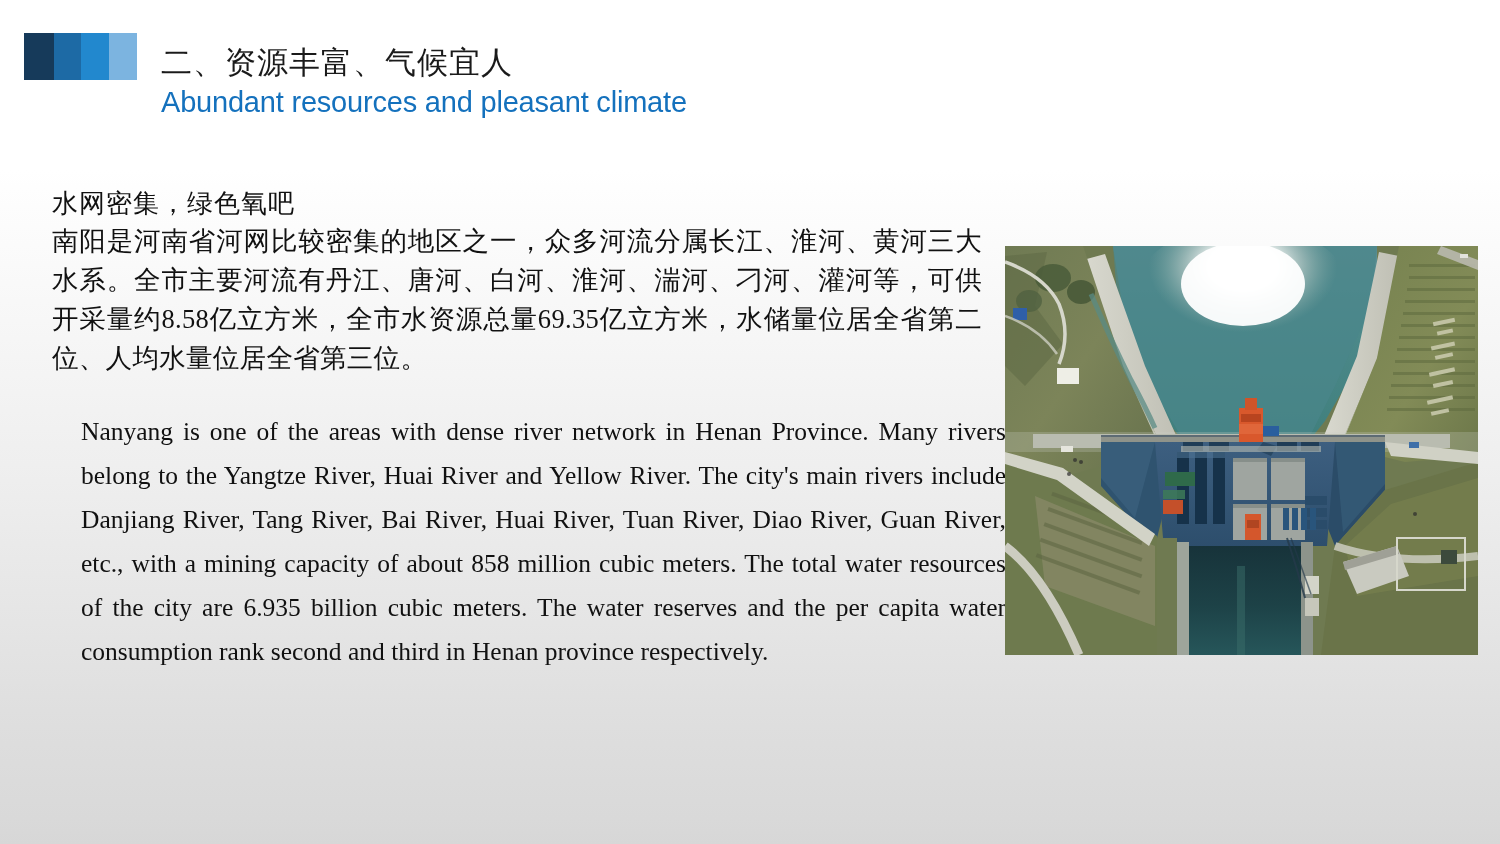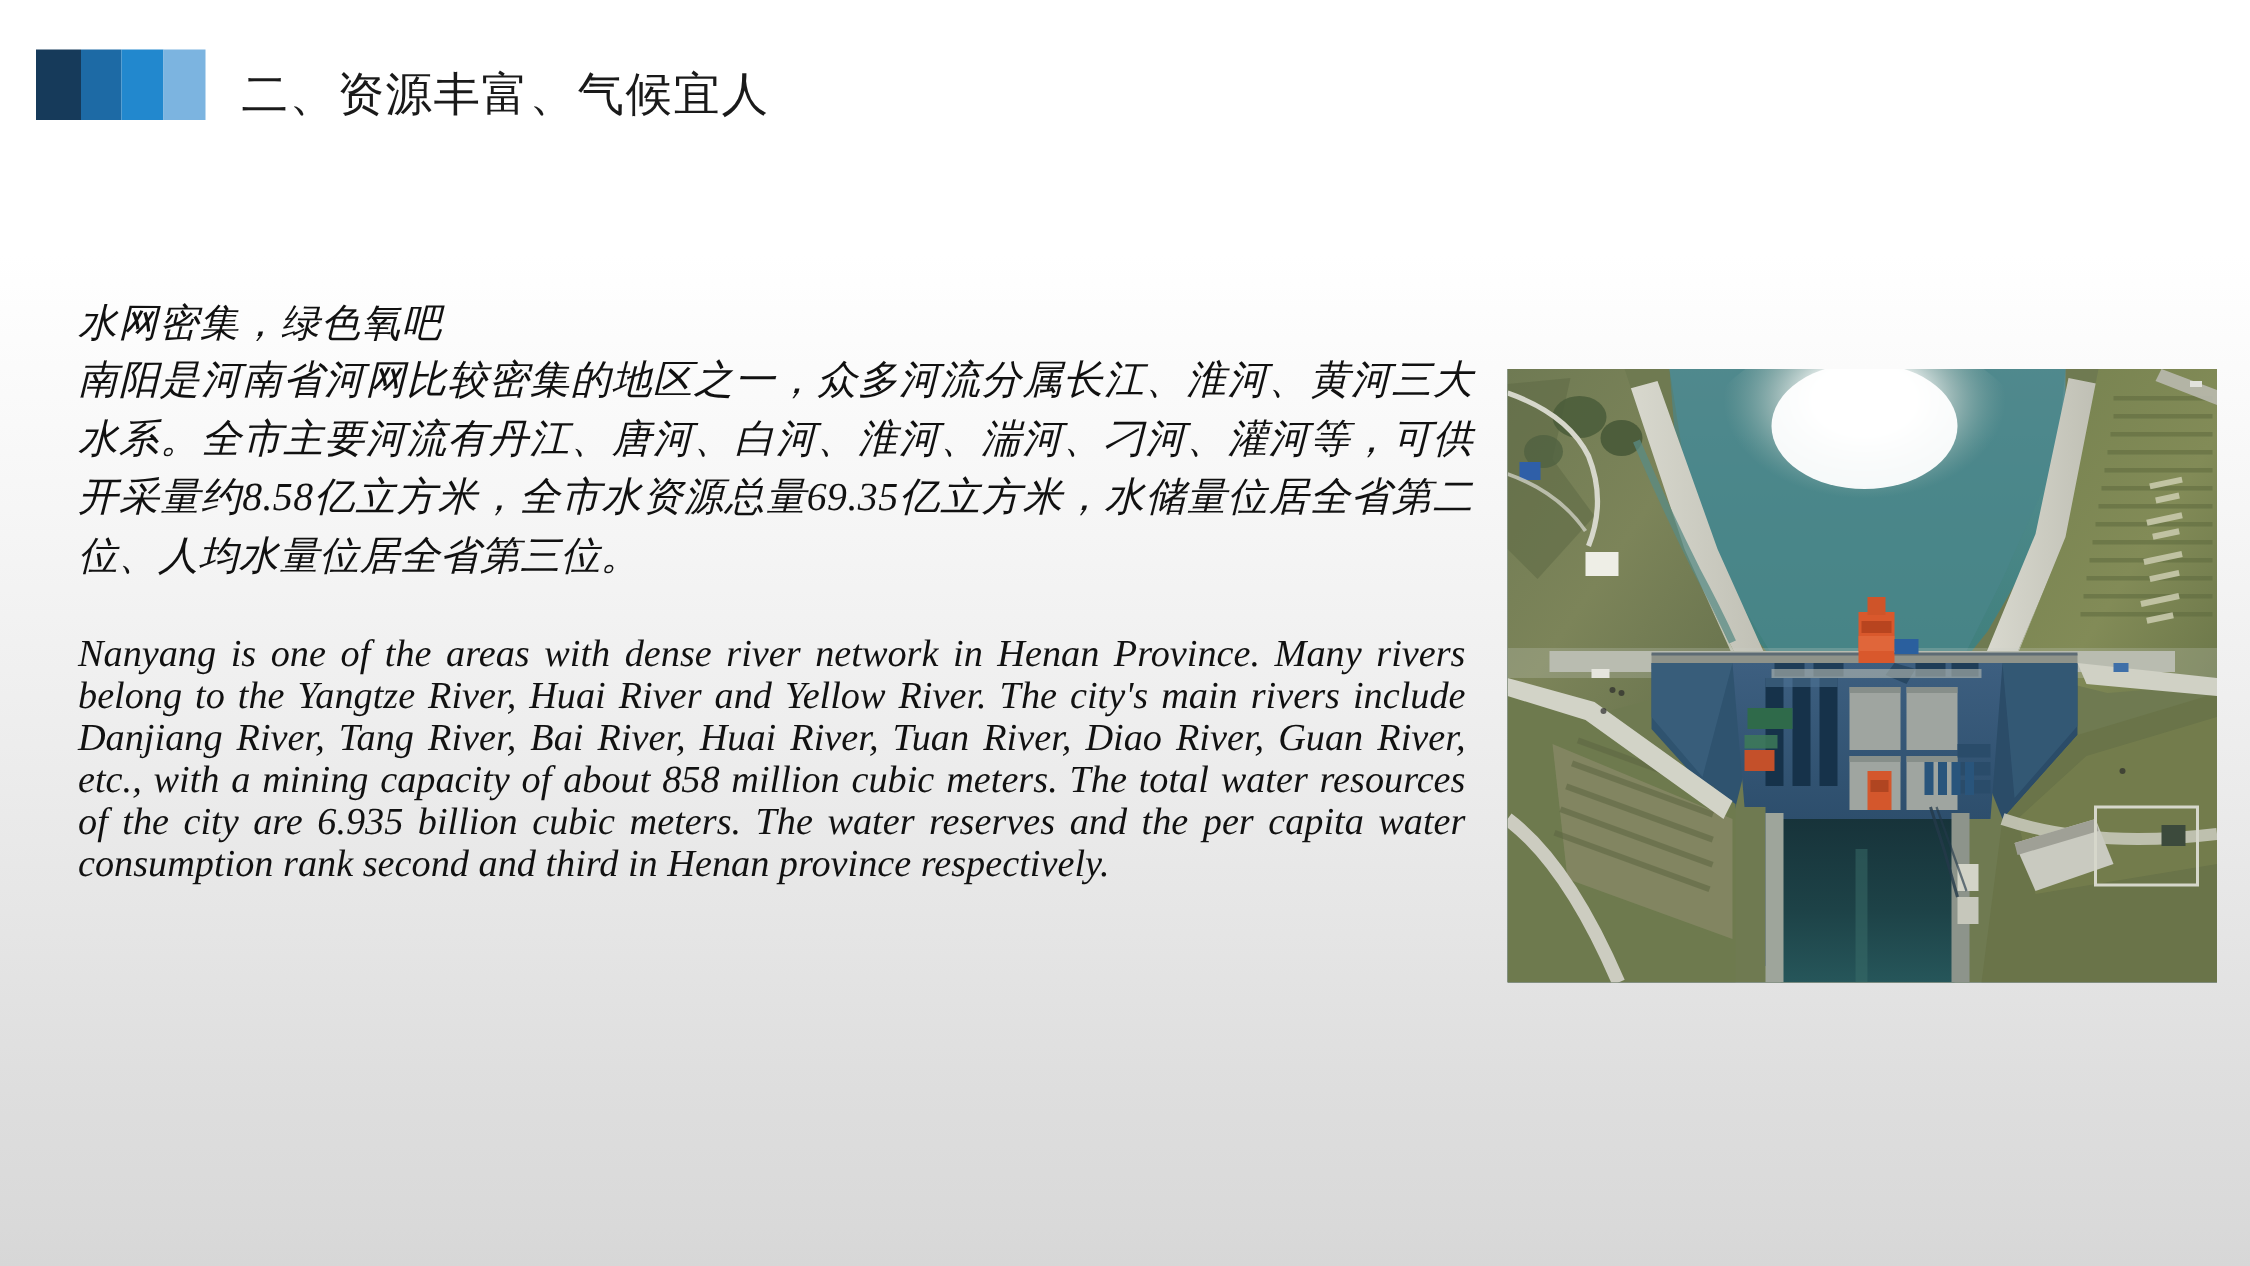--- a/index.html
+++ b/index.html
@@ -71,23 +71,22 @@
     color: #1471bd;
     white-space: nowrap;
     margin-top: 2px;
     letter-spacing: -0.2px;
   }
 
   
   #text-col {
     position: absolute;
     left: 52px;
-    top: 198px;
+    top: 186px;
     width: 930px;
-    font-style: italic;
   }
   .subhead-cn {
     font-family: "Liberation Serif", serif;
     font-size: 26px;
     line-height: 36px;
     color: #111111;
     letter-spacing: 1px;
   }
   .subhead-en {
     font-family: "Liberation Serif", serif;
@@ -101,25 +100,26 @@
     font-size: 26.5px;
     line-height: 39px;
     color: #111111;
     letter-spacing: 0.3px;
     text-align: justify;
     text-justify: inter-character;
   }
   #para-en {
     font-family: "Liberation Serif", serif;
     font-size: 25.5px;
-    line-height: 28px;
+    line-height: 44px;
     color: #111111;
     margin-top: 32px;
     text-align: justify;
     width: 925px;
+    margin-left: 29px;
   }
 
   
   #photo-frame {
     position: absolute;
     left: 1005px;
     top: 246px;
     width: 473px;
     height: 409px;
     overflow: hidden;
@@ -136,20 +136,21 @@
 
     <div id="accent-bars">
       <div class="bar bar-1" style="background: rgb(22, 58, 90);"></div>
       <div class="bar bar-2" style="background: rgb(29, 106, 165);"></div>
       <div class="bar bar-3" style="background: rgb(34, 136, 206);"></div>
       <div class="bar bar-4" style="background: rgb(124, 180, 224);"></div>
     </div>
 
     <div id="title-block">
       <div id="title-cn">二、资源丰富、气候宜人</div>
+      <div id="title-en" style="color: rgb(20, 113, 189);">Abundant resources and pleasant climate</div>
     </div>
 
   </div>
 
   <div id="text-col">
 
     <div class="subhead-cn">水网密集，绿色氧吧</div>
 
     <div id="para-cn">南阳是河南省河网比较密集的地区之一，众多河流分属长江、淮河、黄河三大水系。全市主要河流有丹江、唐河、白河、淮河、湍河、刁河、灌河等，可供开采量约8.58亿立方米，全市水资源总量69.35亿立方米，水储量位居全省第二位、人均水量位居全省第三位。</div>
 

